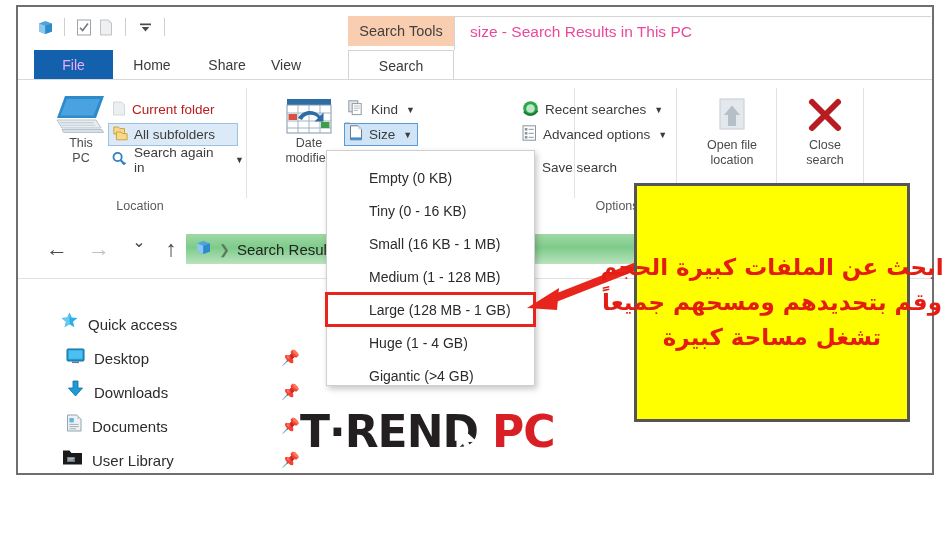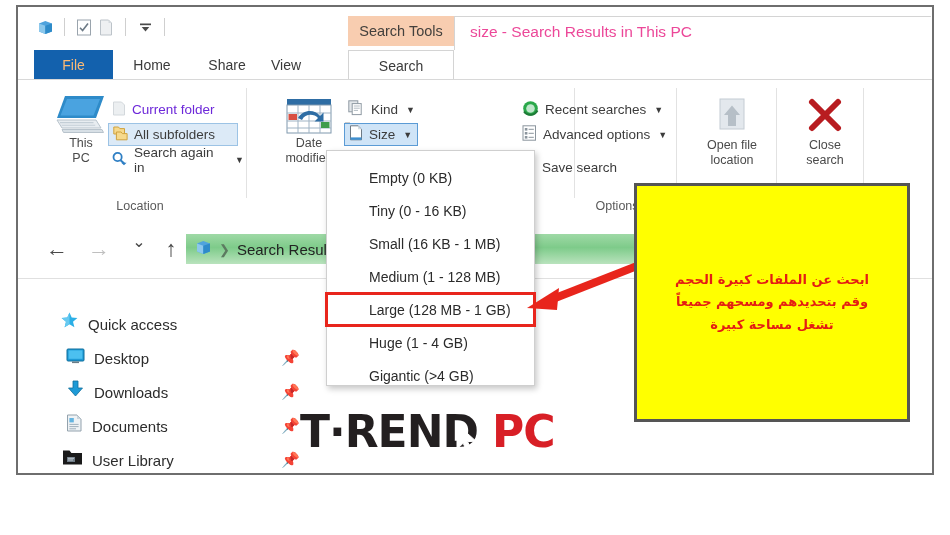--- a/index.html
+++ b/index.html
@@ -29,42 +29,42 @@
     position:absolute;left:436px;top:9px;right:1px;height:62px;
     border:1px solid #d4d4d4;border-right:0;border-bottom:0;background:#fff;
     box-sizing:border-box;
   }
   .title-text{position:absolute;left:452px;top:16px;font-size:15.5px;color:#ec4899;}
 
   
   .tabstrip{position:absolute;left:0;top:43px;width:918px;height:30px;background:#ffffff;}
   .tab-file{
     position:absolute;left:16px;top:0;width:79px;height:30px;background:#1361ad;
-    color:#fdba74;font-size:14px;display:flex;align-items:center;justify-content:center;
+    color:#f0abfc;font-size:14px;display:flex;align-items:center;justify-content:center;
   }
   .tab{position:absolute;top:0;height:30px;font-size:14px;color:#3a3a3a;
        display:flex;align-items:center;justify-content:center;cursor:default;}
   .tab.active{background:#ffffff;border:1px solid #d4d4d4;border-bottom:0;box-sizing:border-box;}
   .tabstrip-underline{position:absolute;left:0;top:72px;width:918px;height:1px;background:#d8d8d8;}
 
   
   .ribbon{position:absolute;left:0;top:73px;width:918px;height:140px;
           background:#ffffff;border-bottom:1px solid #d0d0d0;}
   .rgroup{position:absolute;top:0;height:139px;}
   .rgroup-label{position:absolute;bottom:6px;width:100%;text-align:center;
                 font-size:12.5px;color:#5a5a5a;}
   .vsep{position:absolute;top:8px;width:1px;height:110px;background:#e2e2e2;}
 
   .bigbtn{position:absolute;display:flex;flex-direction:column;align-items:center;
           width:70px;font-size:12.5px;color:#4a4a4a;line-height:15px;text-align:center;}
   .bigbtn .glyph{height:46px;display:flex;align-items:flex-end;justify-content:center;}
 
   .smallbtn{position:absolute;display:flex;align-items:center;gap:6px;
             font-size:13.5px;color:#3c3c3c;height:23px;padding:0 4px;box-sizing:border-box;}
-  .smallbtn.dim{color:#6d28d9;}
+  .smallbtn.dim{color:#b91c1c;}
   .smallbtn.sel{background:#dceaf7;border:1px solid #9cc3e5;box-sizing:border-box;}
   .smallbtn.act{background:#cfe4f7;border:1px solid #5b9bd5;box-sizing:border-box;}
   .caret{font-size:9px;color:#3c3c3c;margin-left:2px;}
 
   
   .navbar{position:absolute;left:0;top:213px;width:918px;height:58px;background:#fff;
           border-bottom:1px solid #e0e0e0;}
   .navarrow{position:absolute;top:16px;font-size:22px;color:#4a4a4a;width:26px;text-align:center;}
   .navarrow.dim{color:#bfbfbf;}
   .addressbar{position:absolute;left:168px;top:14px;width:465px;height:30px;
@@ -92,21 +92,21 @@
   .wm-text{font-size:44px;font-weight:bold;letter-spacing:-1px;line-height:44px;
            font-family:"DejaVu Sans",sans-serif;}
   .wm-dark{color:#231f20;}
   .wm-red{color:#d81f26;}
 
   
   .annot{position:absolute;left:634px;top:183px;width:276px;height:239px;
          background:#ffff00;border:3px solid #555;box-sizing:border-box;z-index:50;
          display:flex;flex-direction:column;align-items:center;justify-content:center;
          padding:6px 10px;gap:6px;}
-  .annot-line{color:#e41d13;font-size:13px;font-weight:bold;direction:rtl;
+  .annot-line{color:#e41d13;font-size:23px;font-weight:bold;direction:rtl;
               text-align:center;font-family:"DejaVu Sans",sans-serif;line-height:1.25;
               white-space:nowrap;}
   .arrow-svg{position:absolute;left:505px;top:262px;z-index:45;}
 </style>
 </head>
 <body>
 
 <div id="root">
 
   <div class="window">

